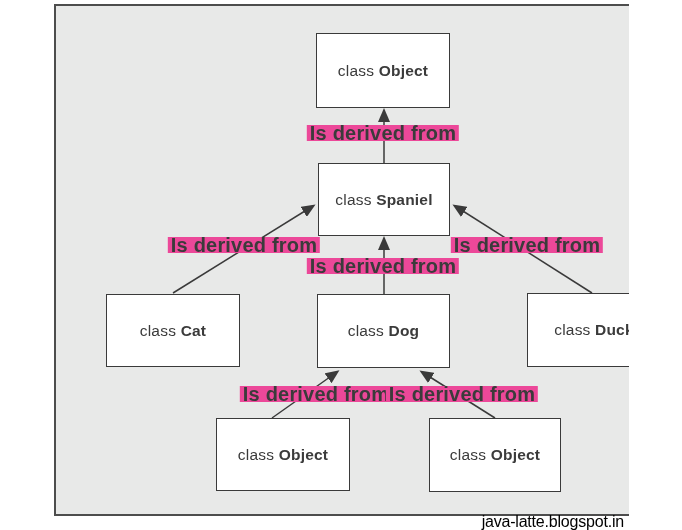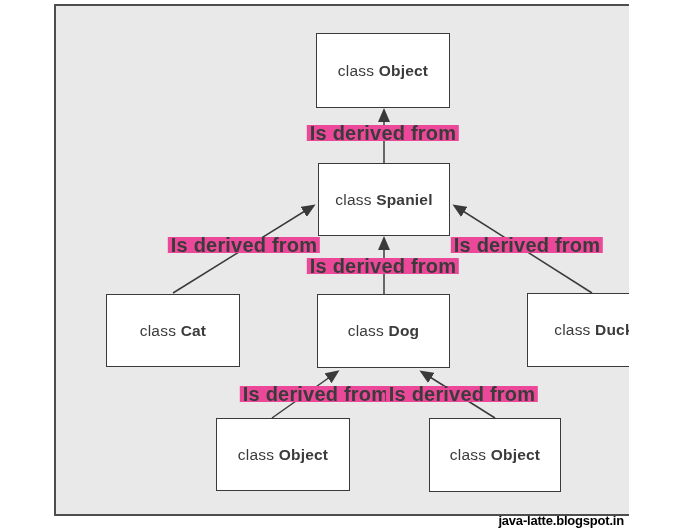--- a/index.html
+++ b/index.html
@@ -66,22 +66,22 @@
   .lbl-obj     { left: 336px; top: 125px; }
   .lbl-cat     { left: 197px; top: 237px; }
   .lbl-dog     { left: 336px; top: 258px; }
   .lbl-duck    { left: 480px; top: 237px; }
   .lbl-petdog  { left: 269px; top: 386px; }
   .lbl-spaniel { left: 415px; top: 386px; }
   .watermark {
     position: absolute;
     z-index: 3;
     right: 5px; top: 513px;
-    font-size: 13px;
-    font-weight: 700;
+    font-size: 16px;
+    font-weight: 400;
     color: #000000;
     letter-spacing: -0.2px;
   }
   line { stroke: #3a3a3a; stroke-width: 1.5; }
 </style>
 </head>
 <body>
 
 <div class="canvas">
 

